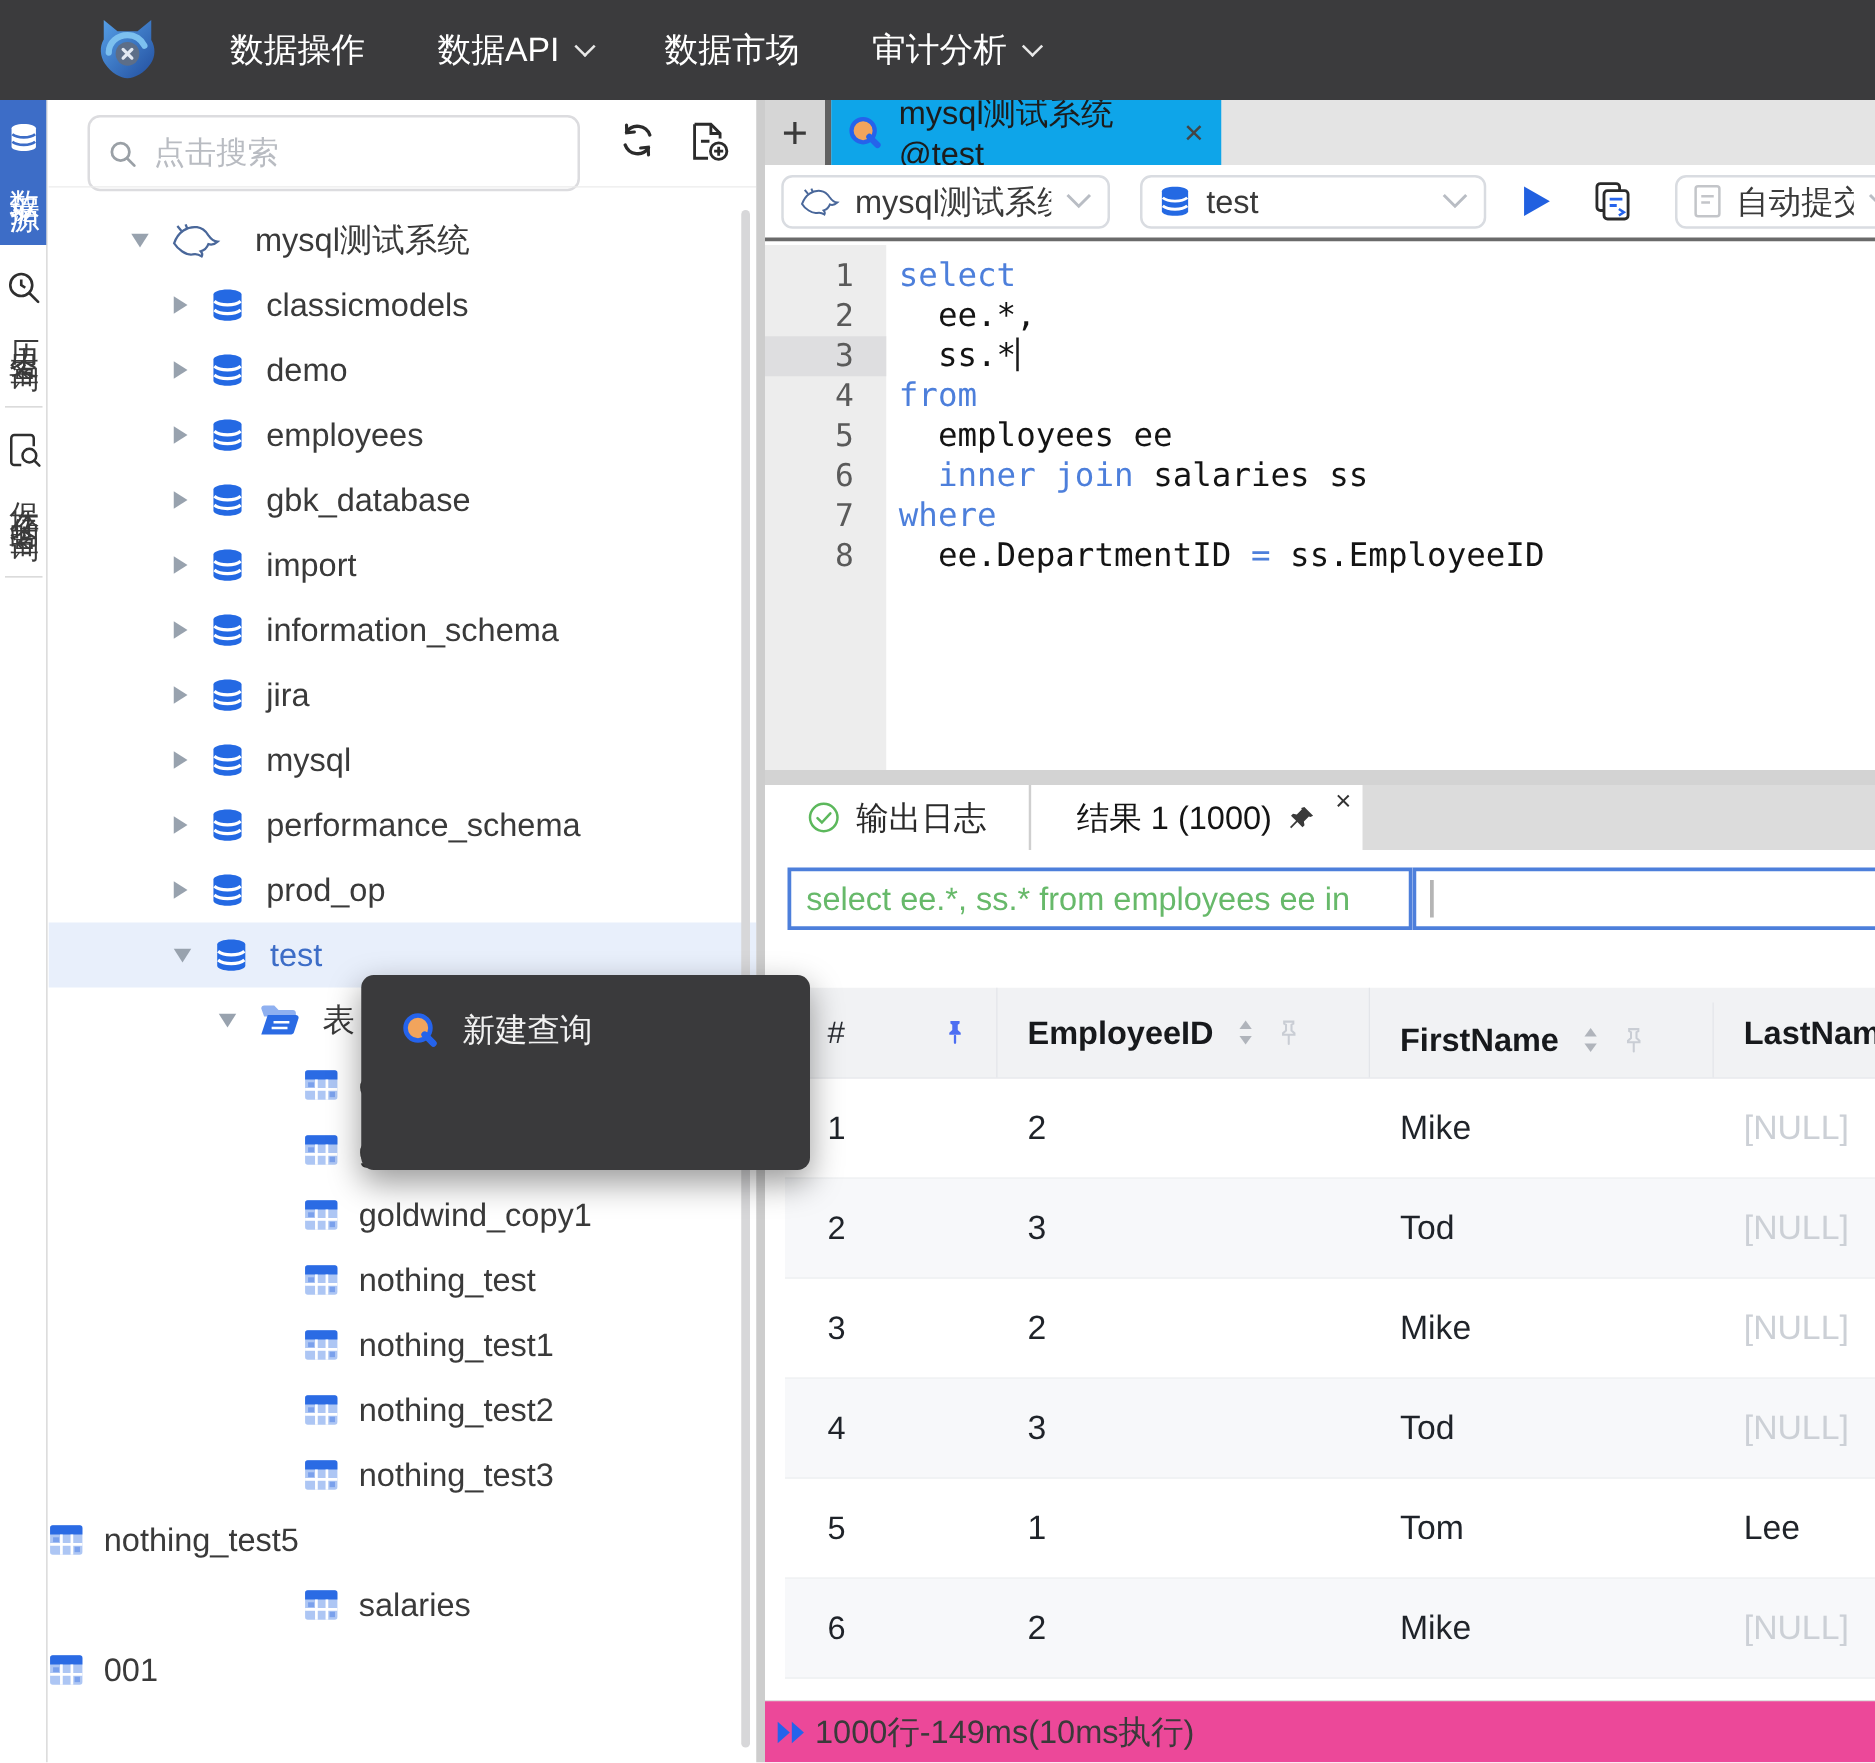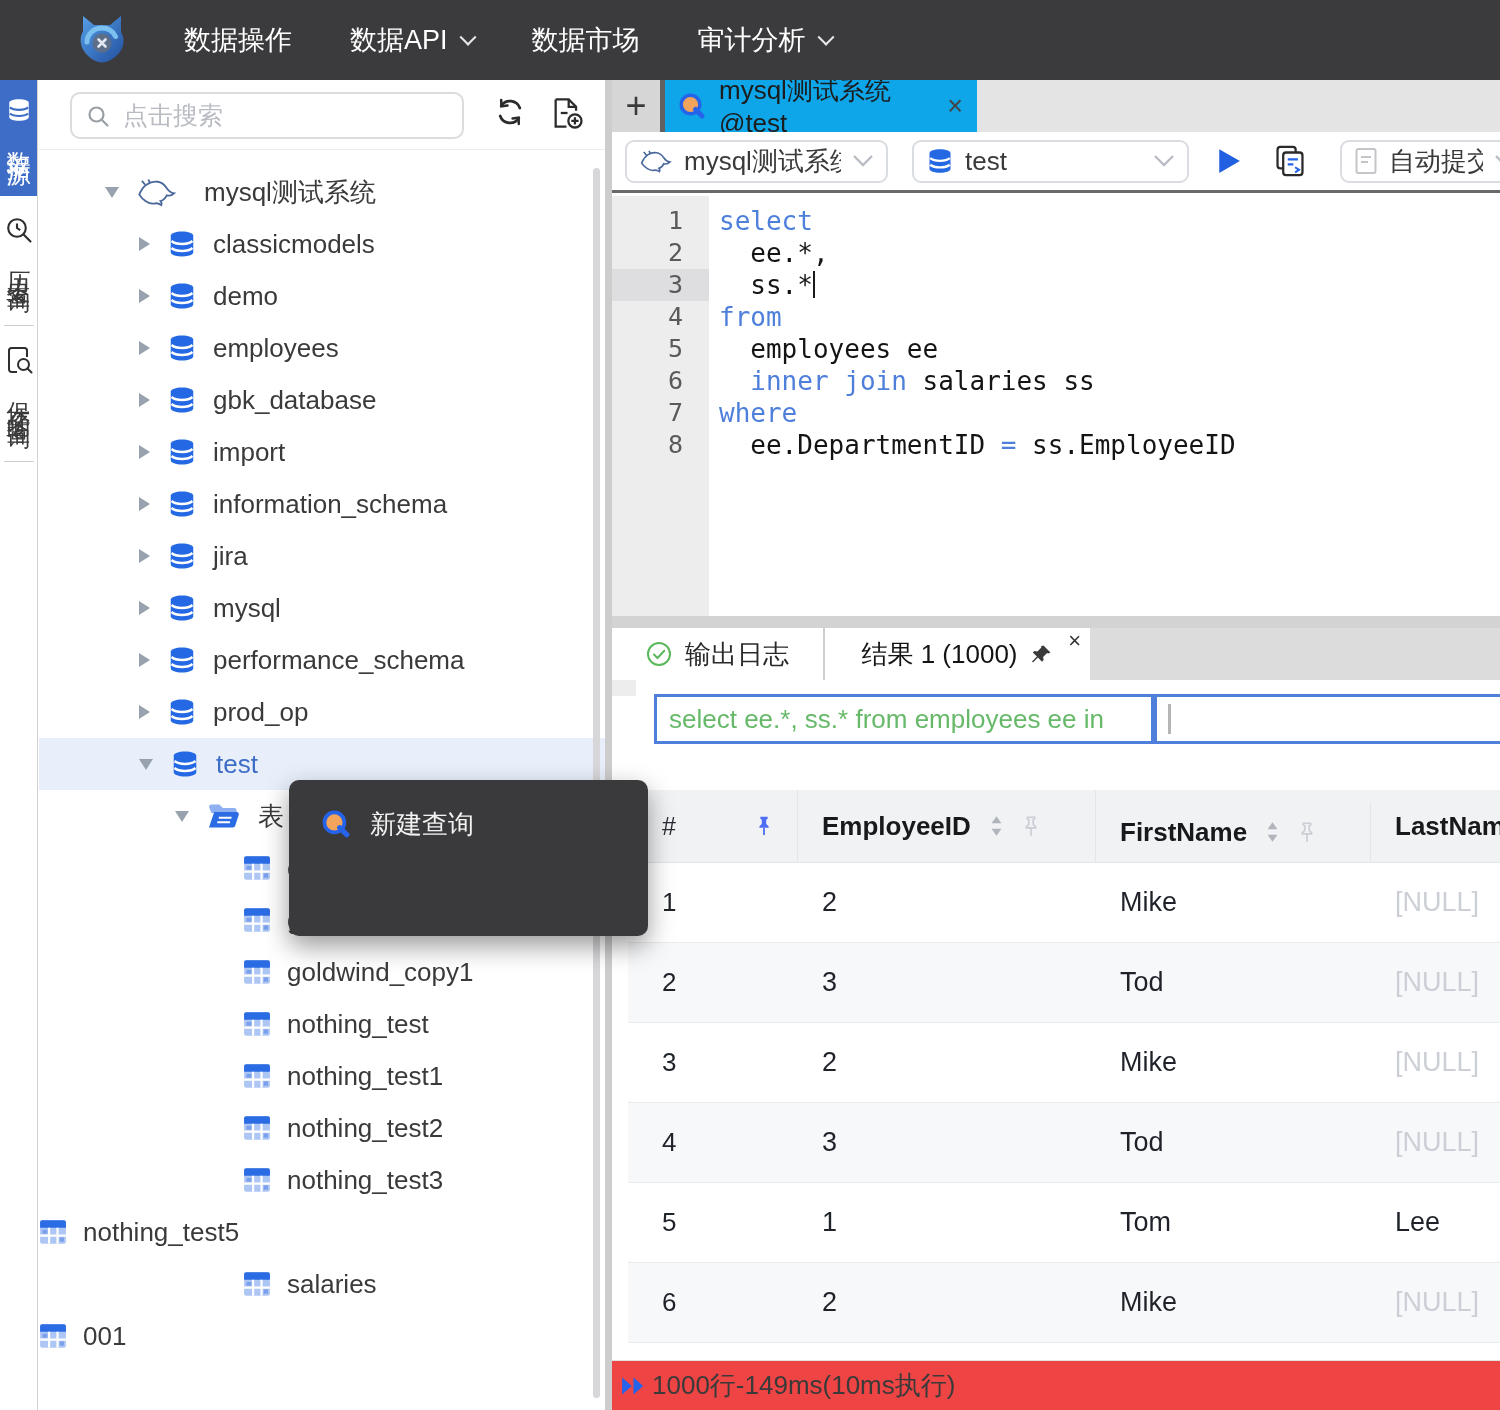--- a/index.html
+++ b/index.html
@@ -25,21 +25,21 @@
   .rail-tab { display:flex; flex-direction:column; align-items:center; cursor:pointer; }
   .rail-tab .vlabel { writing-mode:vertical-lr; text-orientation:upright;
           font-size:24px; letter-spacing:6px; margin-top:9px; line-height:1; }
   .rail-tab .rchev { font-size:22px; margin-top:8px; }
   .rail-tab.active { background:#3d6dc7; color:#fff; padding:17px 0 12px; }
   .rail-tab.plain { color:#3a3a3a; margin-top:20px; }
   .rail-div { width:30px; height:1px; background:#cfcfcf; margin:14px auto 0; }
 
   
   .explorer { position:absolute; left:39px; top:80px; width:566px; bottom:0; background:#fff; }
-  .search-box { position:absolute; left:31px; top:12px; width:394px; height:47px;
+  .search-box { position:absolute; left:31px; top:12px; width:394px; height:61px;
           border:2px solid #dcdcdf; border-radius:10px; display:flex; align-items:center;
           padding:0 14px; gap:13px; }
   .search-box input { border:none; outline:none; flex:1; font-size:25px; color:#555;
           font-family:inherit; background:transparent; }
   .search-box input::placeholder { color:#b9bcc2; }
   .tool-btn { position:absolute; top:16px; cursor:pointer; }
   .btn-refresh { left:455px; }
   .btn-newdoc { left:511px; }
   .exp-div { position:absolute; left:0; right:0; top:69px; height:1px; background:#ebebeb; }
   .tree { position:absolute; left:0; right:0; top:86px; }
@@ -91,21 +91,21 @@
   .caret { display:inline-block; width:2px; height:27px; background:#1a1a1a; vertical-align:-4px; }
 
   .divband { position:absolute; left:0; top:536px; right:0; height:12px; background:#d3d3d3; }
   .btabs { position:absolute; left:0; top:548px; right:0; height:52px; background:#dcdcdc; display:flex; }
   .btab { background:#fff; display:flex; align-items:center; justify-content:center;
           font-size:26px; cursor:pointer; }
   .btab-log { width:213px; border-right:2px solid #cfcfcf; color:#2a2a2a; gap:13px; }
   .btab-res { width:265px; color:#141414; gap:12px; position:relative; }
   .btab-res .res-close { position:absolute; top:0px; right:9px; font-size:22px; color:#333; cursor:pointer; }
 
-  .sqlrow { position:absolute; left:0; top:600px; right:0; height:110px; background:#fff;margin-left:24px; }
+  .sqlrow { position:absolute; left:0; top:600px; right:0; height:110px; background:#fff; }
   .sqlbox1 { position:absolute; left:18px; top:14px; width:500px; height:50px;
              border:3px solid #4d7fdb; display:flex; align-items:center; overflow:hidden;
              padding-left:12px; color:#67b96a; font-size:26px; white-space:nowrap; background:#fff; }
   .sqlbox2 { position:absolute; left:518px; top:14px; right:-6px; height:50px;
              border:3px solid #4d7fdb; background:#fff; }
   .ghost-caret { position:absolute; left:11px; top:7px; width:3px; height:30px; background:#b5b5b5; }
 
   .results { position:absolute; left:16px; top:710px; right:0; height:567px; overflow:hidden; }
   .rhead { display:flex; height:73px; background:#f1f2f4; border-bottom:1px solid #e3e5e9; }
   .hcell { display:flex; align-items:center; font-size:26px; font-weight:bold; color:#17191c;
@@ -115,21 +115,21 @@
   .sorter { margin-left:18px; } .hpin { margin-left:16px; }
   .rrow { display:flex; height:80px; border-bottom:1px solid #e9ebee; background:#fff; }
   .rrow.alt { background:#f7f8fa; }
   .rcell { display:flex; align-items:center; font-size:27px; color:#1f2329;
            padding-left:24px; flex:none; overflow:hidden; }
   .rcell.first { padding-left:34px; font-size:26px; }
   .rcell.last { flex:1; }
   .nullv { color:#ccd0d6; }
   .partialrow { height:17px; background:#fff; }
 
-  .statusbar { position:absolute; left:0; bottom:0; right:0; height:50px; background:#ef4444;
+  .statusbar { position:absolute; left:0; bottom:0; right:0; height:50px; background:#ec4899;
                border-top:1px solid #e0e0e0; display:flex; align-items:center; padding-left:8px; gap:4px;
                font-size:26px; color:#3a3a3a; }
 
   
   .ctx { position:absolute; left:289px; top:780px; width:359px; height:156px;
          background:#3a3a3c; border-radius:10px; box-shadow:0 10px 26px rgba(0,0,0,.4);
          z-index:60; padding:10px 0; }
   .ctx-item { height:68px; display:flex; align-items:center; padding-left:32px; gap:19px;
               color:#f2f2f2; font-size:26px; cursor:pointer; }
 </style>

